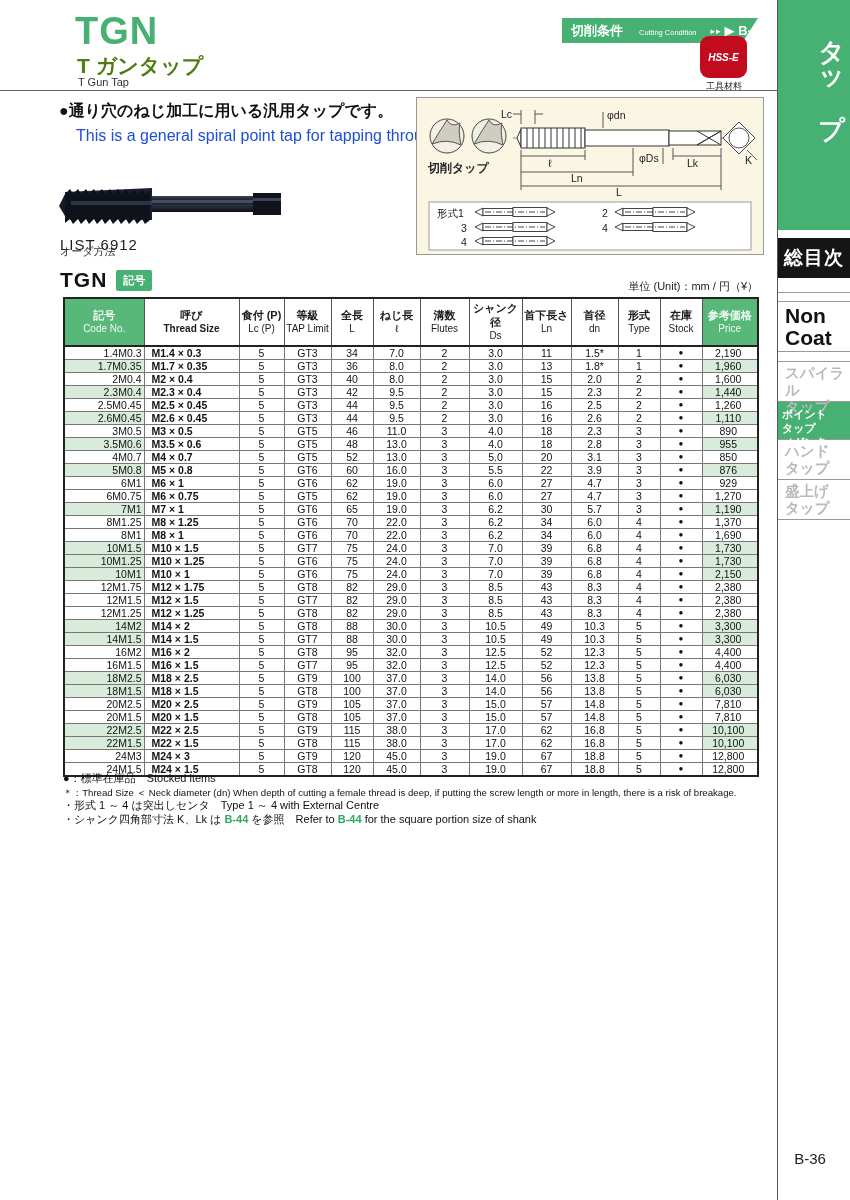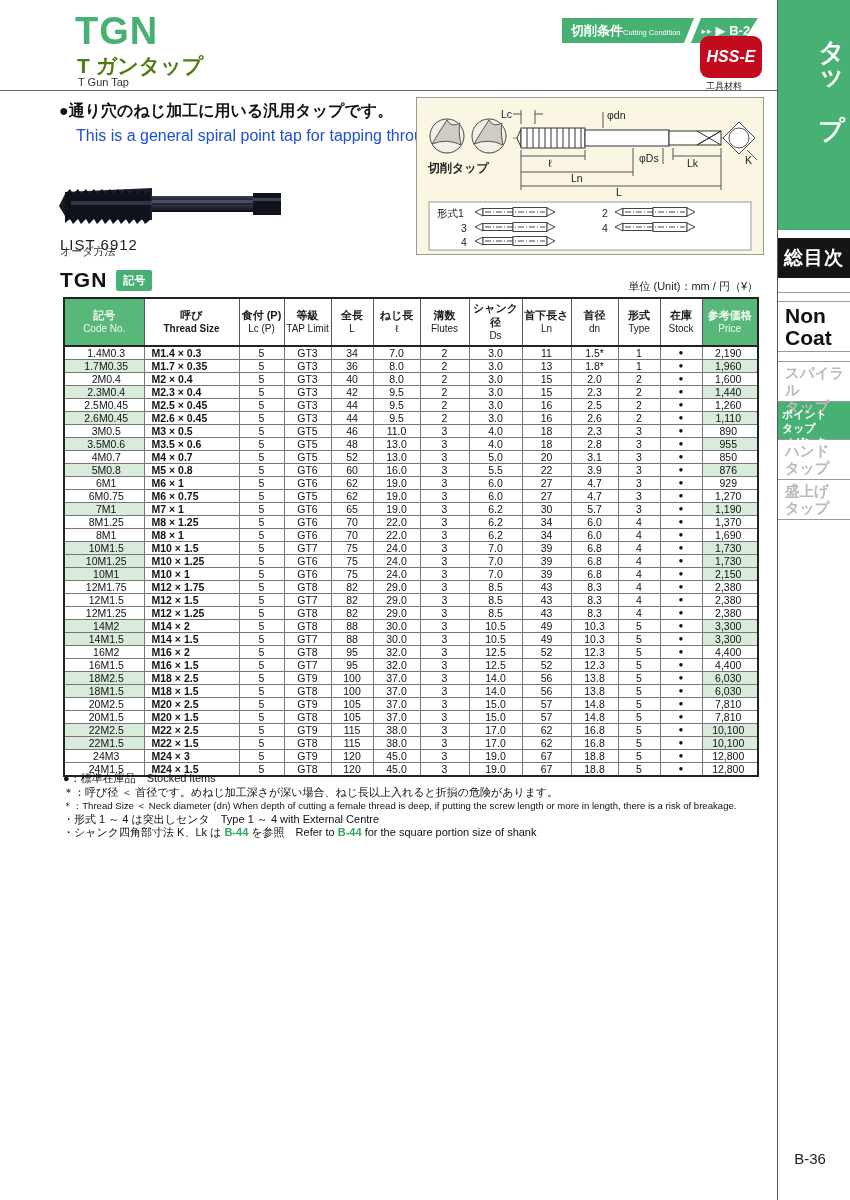--- a/index.html
+++ b/index.html
@@ -16,27 +16,27 @@
   
   .product-code{position:absolute;left:75px;top:10px;font-size:38px;font-weight:bold;color:var(--green);letter-spacing:1px;}
   .title-jp{position:absolute;left:77px;top:52px;font-size:21px;font-weight:bold;color:#4d7c0f;}
   .title-en{position:absolute;left:78px;top:76px;font-size:11px;color:#333;}
   .header-rule{position:absolute;left:0;top:90px;width:778px;height:1px;background:#666;}
 
   .cut-badge{position:absolute;left:562px;top:18px;width:196px;height:25px;background:var(--green);
     clip-path:polygon(0 0,100% 0,calc(100% - 16px) 100%,0 100%);
     display:flex;align-items:center;padding-left:9px;color:#fff;white-space:nowrap;}
   .cut-badge .jp{font-size:13px;font-weight:bold;}
-  .cut-badge .en{font-size:7.5px;margin-left:0;margin-top:4px;text-align:right;}
+  .cut-badge .en{font-size:7.5px;margin-left:16px;margin-top:4px;text-align:right;}
   .cut-badge .gap{display:inline-block;width:7px;height:25px;background:#fff;transform:skewX(-22deg);margin-left:8px;}
   .cut-badge .chv{font-size:9px;margin-left:6px;letter-spacing:1px;}
   .cut-badge .ref{font-size:13px;font-weight:bold;margin-left:3px;}
 
-  .hss-badge{position:absolute;left:700px;top:36px;width:62px;height:42px;background:var(--red);border-radius:9px;
-    color:#fff;font-size:16px;font-weight:bold;font-style:italic;display:flex;align-items:center;justify-content:center;letter-spacing:0;}
+  .hss-badge{position:absolute;left:700px;top:36px;width:47px;height:42px;background:var(--red);border-radius:9px;
+    color:#fff;font-size:10px;font-weight:bold;font-style:italic;display:flex;align-items:center;justify-content:center;letter-spacing:0;}
   .hss-caption{position:absolute;left:698px;top:80px;width:52px;text-align:center;font-size:9px;color:#222;}
 
   
   .side-line{position:absolute;left:777px;top:0;width:1px;height:1200px;background:#555;}
   .side-tab{position:absolute;left:778px;top:0;width:72px;height:230px;background:var(--green);
     writing-mode:vertical-rl;text-orientation:upright;color:#fff;font-size:26px;font-weight:bold;
     letter-spacing:7px;display:flex;justify-content:flex-start;padding-top:20px;padding-left:20px;}
   .side-index{position:absolute;left:778px;top:238px;width:72px;height:40px;background:#151515;color:#fff;
     font-size:19px;font-weight:bold;display:flex;align-items:center;justify-content:center;letter-spacing:1px;}
   .side-items{position:absolute;left:778px;top:284px;width:72px;}
@@ -66,21 +66,21 @@
   
   .spec-table{position:absolute;left:63px;top:297px;}
   table{border-collapse:collapse;table-layout:fixed;width:694px;border:2px solid #222;}
   th{border:1px solid #555;border-bottom:2px solid #222;padding:2px 0 3px;background:#fff;vertical-align:middle;}
   th .hjp{font-size:11px;font-weight:bold;line-height:14px;}
   th .hen{font-size:10px;font-weight:normal;line-height:13px;}
   th.g{background:#58b87a;color:#f0faf3;}
   th.bold2 .hen{font-weight:bold;}
   td{border:1px solid #777;border-top:1px solid #999;height:13px;line-height:12px;font-size:10.5px;
      text-align:center;white-space:nowrap;overflow:hidden;padding:0 2px;color:#111;}
-  td.c0{text-align:center;padding-left:6px;}
+  td.c0{text-align:right;padding-left:6px;}
   td.c1{text-align:left;padding-left:7px;font-weight:bold;}
   td.c11{font-size:8px;}
   td.c12{text-align:center;padding-right:5px;}
   td.hl{background:var(--rowg);}
 
   
   .notes{position:absolute;left:63px;top:772px;width:700px;}
   .note{font-size:11px;line-height:13.5px;color:#111;}
   .note.small{font-size:9.6px;}
   .glink{color:#2fa95e;font-weight:bold;cursor:pointer;}
@@ -832,19 +832,18 @@
             <td class="c10">5</td>
             <td class="c11">●</td>
             <td class="c12">12,800</td>
           </tr>
         </tbody>
     </table>
   </div>
 
   <div class="notes" id="notes">
       <div class="note"><span>●：標準在庫品　Stocked items</span></div>
-      <div class="note"><span>＊：呼び径 ＜ 首径です。めねじ加工深さが深い場合、ねじ長以上入れると折損の危険があります。</span></div>
       <div class="note small"><span>＊：Thread Size ＜ Neck diameter (dn) When depth of cutting a female thread is deep, if putting the screw length or more in length, there is a risk of breakage.</span></div>
       <div class="note"><span>・形式 1 ～ 4 は突出しセンタ　Type 1 ～ 4 with External Centre</span></div>
       <div class="note"><span>・シャンク四角部寸法 K、Lk は </span><span class="glink">B-44</span><span> を参照　Refer to </span><span class="glink">B-44</span><span> for the square portion size of shank</span></div>
     </div>
 
 </div>
 
 </body></html>

